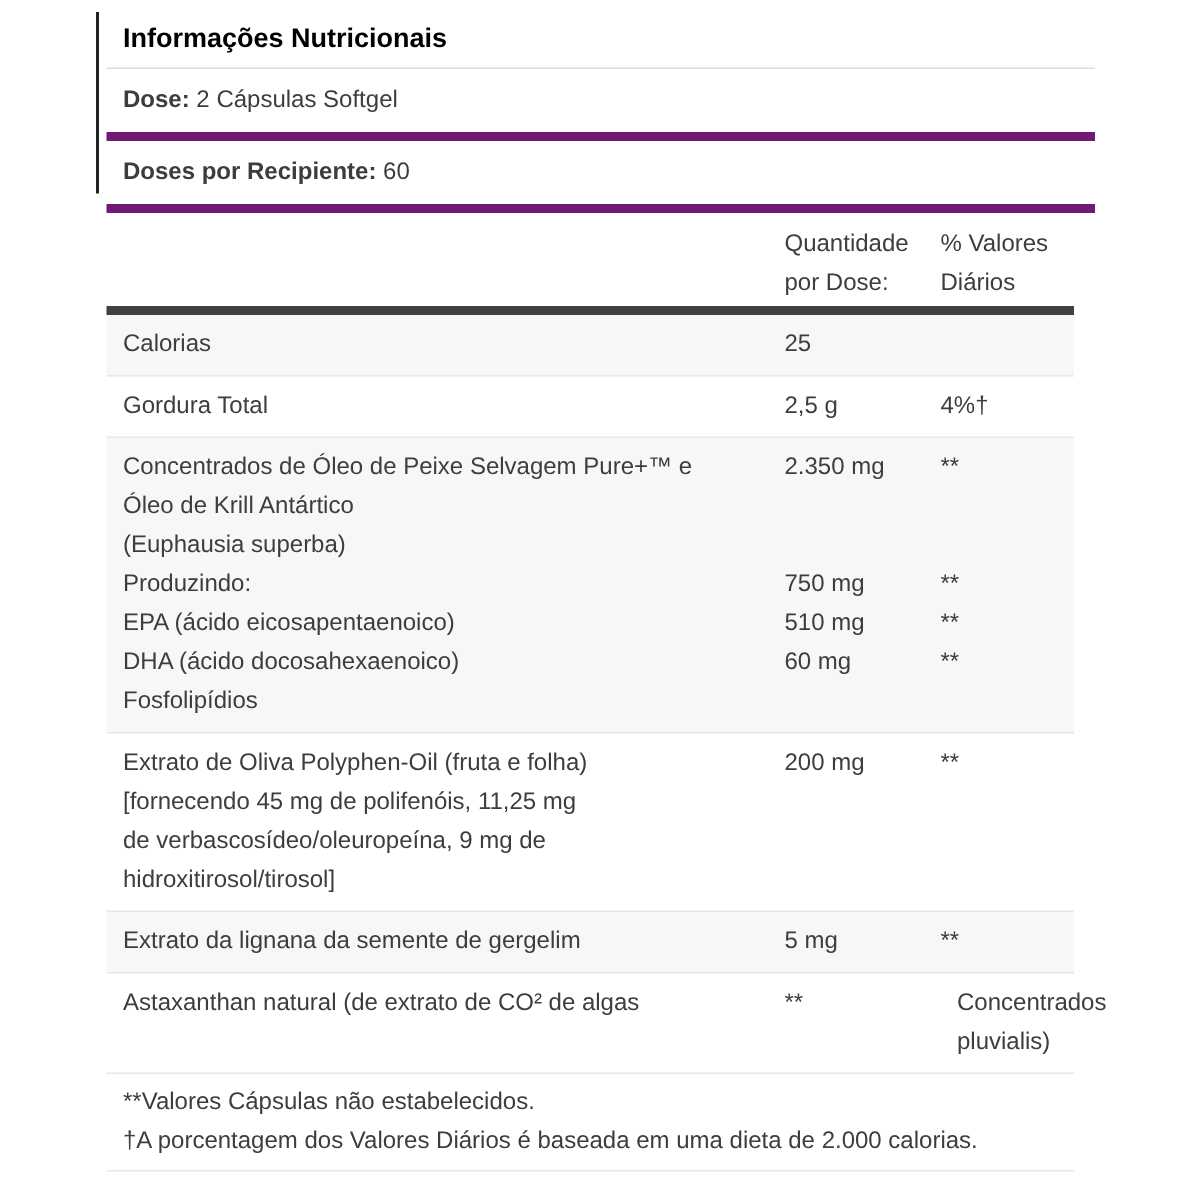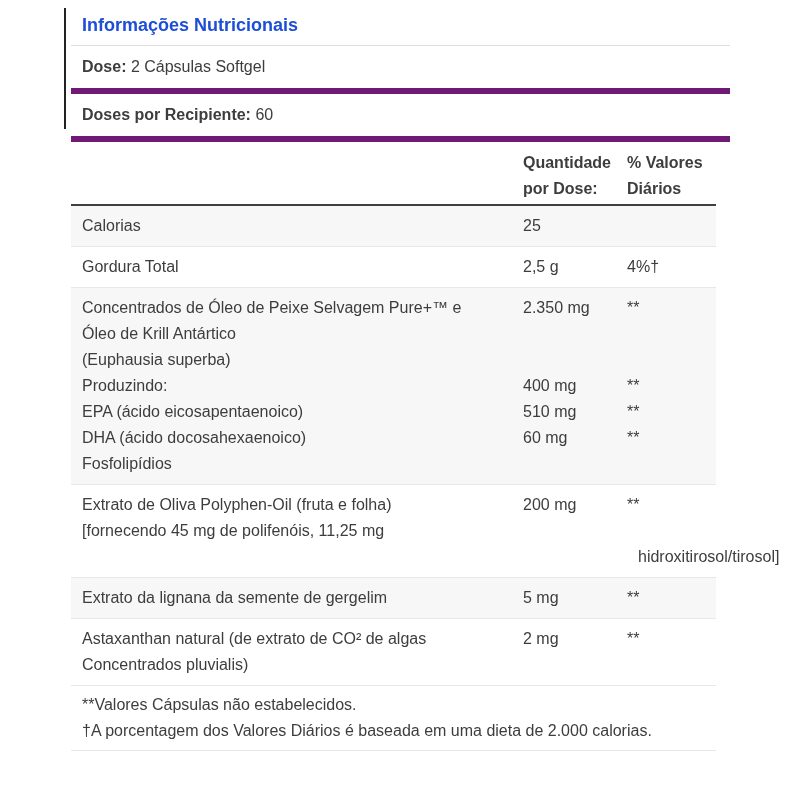--- a/index.html
+++ b/index.html
@@ -25,39 +25,39 @@
     position: absolute;
     left: 71px;
     top: 6px;
     width: 659px;
   }
   .panel-title {
     width: 648px;
     padding: 8px 0 9px 11px;
     font-size: 18px;
     font-weight: bold;
-    color: #1d4ed8;
+    color: #000000;
     line-height: 22px;
     border-bottom: 1px solid #dddddd;
   }
   .meta-row {
     width: 648px;
     padding: 8px 0 8px 11px;
     line-height: 26px;
     border-bottom: 6px solid #701a75;
   }
   .meta-label { font-weight: bold; }
   .thead {
     display: grid;
     grid-template-columns: 452px 104px 89px;
     width: 645px;
     padding: 8px 0 2px 0;
-    font-weight: bold;
+    font-weight: normal;
     line-height: 26px;
-    border-bottom: 2px solid #404040;
+    border-bottom: 6px solid #404040;
   }
   .row {
     display: grid;
     grid-template-columns: 452px 104px 89px;
     width: 645px;
     padding: 7px 0;
     line-height: 26px;
     border-bottom: 1px solid #e8e8e8;
   }
   #rows .row:nth-child(odd) { background: #f7f7f7; }
@@ -111,53 +111,53 @@
         <div class="cell-name">Concentrados de Óleo de Peixe Selvagem Pure+™ e</div>
         <div class="cell-amount">2.350 mg</div>
         <div class="cell-dv">**</div>
         <div class="cell-name">Óleo de Krill Antártico</div>
         <div class="cell-amount"></div>
         <div class="cell-dv"></div>
         <div class="cell-name">(Euphausia superba)</div>
         <div class="cell-amount"></div>
         <div class="cell-dv"></div>
         <div class="cell-name">Produzindo:</div>
-        <div class="cell-amount">400 mg</div>
+        <div class="cell-amount">750 mg</div>
         <div class="cell-dv">**</div>
         <div class="cell-name">EPA (ácido eicosapentaenoico)</div>
         <div class="cell-amount">510 mg</div>
         <div class="cell-dv">**</div>
         <div class="cell-name">DHA (ácido docosahexaenoico)</div>
         <div class="cell-amount">60 mg</div>
         <div class="cell-dv">**</div>
         <div class="cell-name">Fosfolipídios</div>
         <div class="cell-amount"></div>
         <div class="cell-dv"></div>
       </div>
       <div class="row">
         <div class="cell-name">Extrato de Oliva Polyphen-Oil (fruta e folha)</div>
         <div class="cell-amount">200 mg</div>
         <div class="cell-dv">**</div>
         <div class="cell-name">[fornecendo 45 mg de polifenóis, 11,25 mg</div>
         <div class="cell-amount"></div>
         <div class="cell-dv"></div>
+        <div class="cell-name">de verbascosídeo/oleuropeína, 9 mg de</div>
         <div class="cell-amount"></div>
         <div class="cell-dv"></div>
         <div class="cell-name">hidroxitirosol/tirosol]</div>
         <div class="cell-amount"></div>
         <div class="cell-dv"></div>
       </div>
       <div class="row">
         <div class="cell-name">Extrato da lignana da semente de gergelim</div>
         <div class="cell-amount">5 mg</div>
         <div class="cell-dv">**</div>
       </div>
       <div class="row">
         <div class="cell-name">Astaxanthan natural (de extrato de CO² de algas</div>
-        <div class="cell-amount">2 mg</div>
         <div class="cell-dv">**</div>
         <div class="cell-name">Concentrados pluvialis)</div>
         <div class="cell-amount"></div>
         <div class="cell-dv"></div>
       </div>
     </div>
 
   <div class="tfoot">
     <div>**Valores Cápsulas não estabelecidos.</div>
     <div>†A porcentagem dos Valores Diários é baseada em uma dieta de 2.000 calorias.</div>

